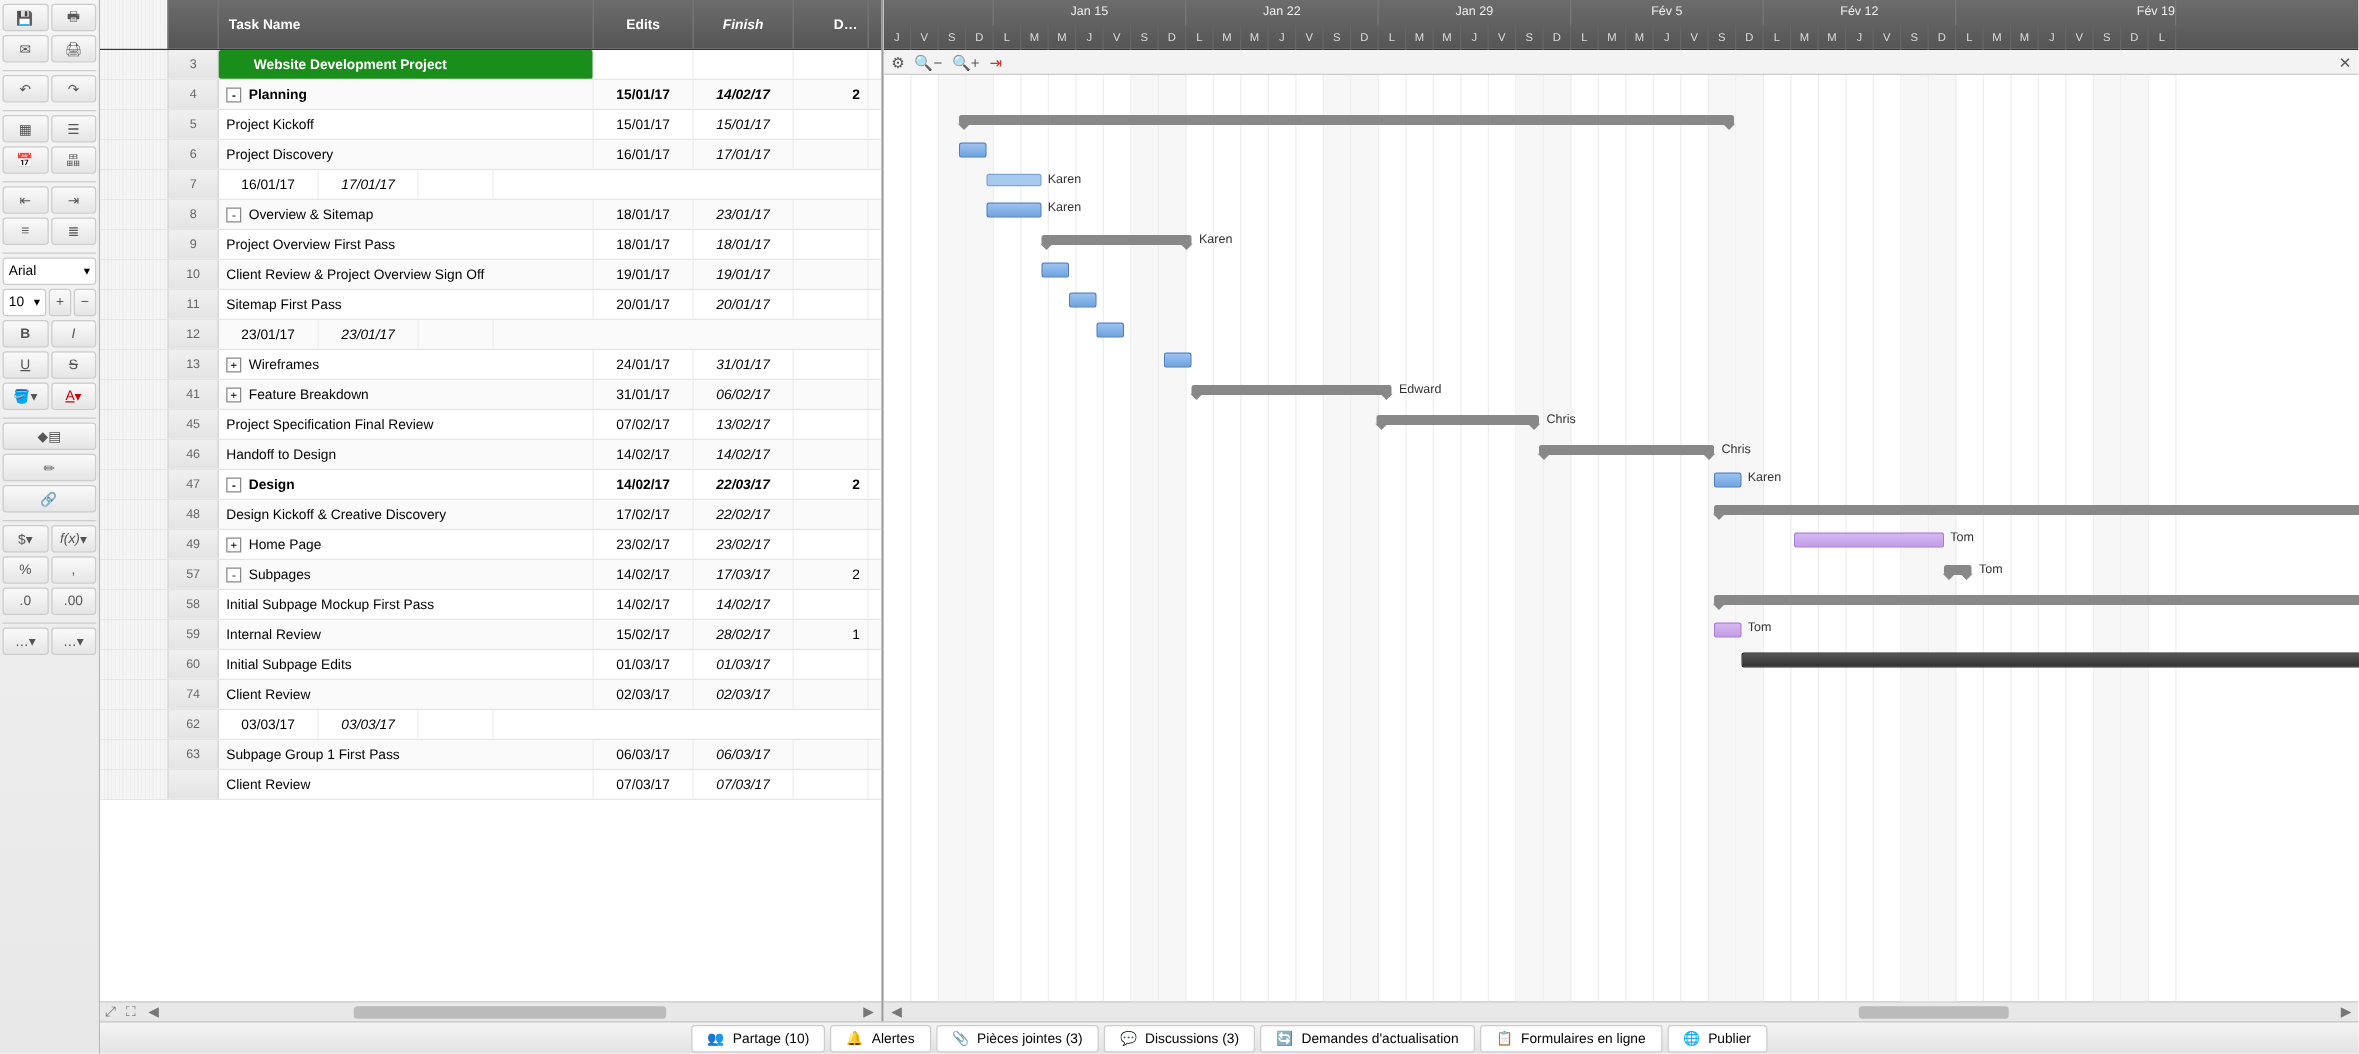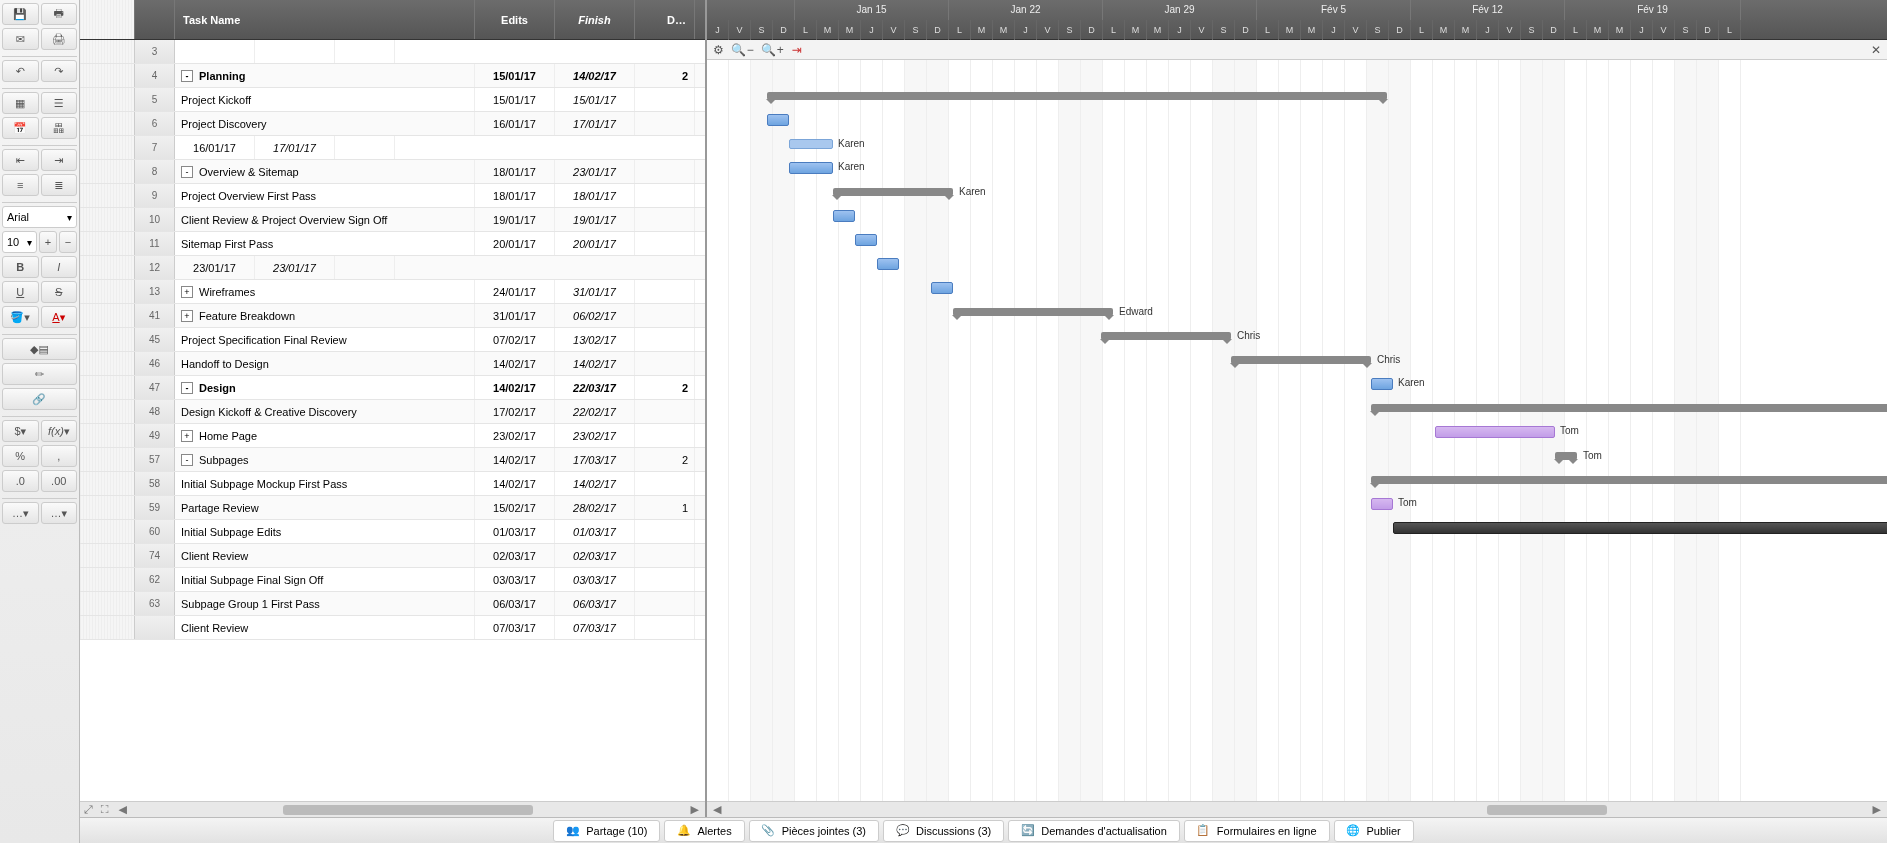--- a/index.html
+++ b/index.html
@@ -181,20 +181,23 @@
           <div class="col" style="width:40px"></div>
           <div class="col col-task">Task Name</div>
           <div class="col col-start">Edits</div>
           <div class="col col-finish">Finish</div>
           <div class="col col-dur">D…</div>
         </div>
         <div class="grid-body" id="grid-body">
             <div class="row green-row">
               <div class="handle-col"></div>
               <div class="rownum">3</div>
+              <div class="cell col-task indent0">
+                <span>Website Development Project</span>
+              </div>
               <div class="cell col-start"></div>
               <div class="cell col-finish"></div>
               <div class="cell col-dur"></div>
             </div>
             <div class="row">
               <div class="handle-col"></div>
               <div class="rownum">4</div>
               <div class="cell col-task indent0 bold">
                 <span class="toggle">-</span>
                 <span>Planning</span>
@@ -370,21 +373,21 @@
                 <span>Initial Subpage Mockup First Pass</span>
               </div>
               <div class="cell col-start">14/02/17</div>
               <div class="cell col-finish">14/02/17</div>
               <div class="cell col-dur"></div>
             </div>
             <div class="row">
               <div class="handle-col"></div>
               <div class="rownum">59</div>
               <div class="cell col-task indent3">
-                <span>Partage Review</span>
+                <span>Internal Review</span>
               </div>
               <div class="cell col-start">15/02/17</div>
               <div class="cell col-finish">28/02/17</div>
               <div class="cell col-dur">1</div>
             </div>
             <div class="row">
               <div class="handle-col"></div>
               <div class="rownum">60</div>
               <div class="cell col-task indent3">
                 <span>Initial Subpage Edits</span>
@@ -399,23 +402,20 @@
               <div class="cell col-task indent3">
                 <span>Client Review</span>
               </div>
               <div class="cell col-start">02/03/17</div>
               <div class="cell col-finish">02/03/17</div>
               <div class="cell col-dur"></div>
             </div>
             <div class="row">
               <div class="handle-col"></div>
               <div class="rownum">62</div>
-              <div class="cell col-task indent3">
-                <span>Initial Subpage Final Sign Off</span>
-              </div>
               <div class="cell col-start">03/03/17</div>
               <div class="cell col-finish">03/03/17</div>
               <div class="cell col-dur"></div>
             </div>
             <div class="row">
               <div class="handle-col"></div>
               <div class="rownum">63</div>
               <div class="cell col-task indent3">
                 <span>Subpage Group 1 First Pass</span>
               </div>
@@ -445,21 +445,21 @@
 
       <div class="gantt-pane">
         <div class="gantt-header" id="gantt-header">
             <div class="gantt-weeks">
               <div class="gantt-week" style="width: 88px;"></div>
               <div class="gantt-week" style="width: 154px;">Jan 15</div>
               <div class="gantt-week" style="width: 154px;">Jan 22</div>
               <div class="gantt-week" style="width: 154px;">Jan 29</div>
               <div class="gantt-week" style="width: 154px;">Fév 5</div>
               <div class="gantt-week" style="width: 154px;">Fév 12</div>
-              <div class="gantt-week" style="width: 176px;">Fév 19</div>
+              <div class="gantt-week" style="width: 176px; text-align: right;">Fév 19</div>
             </div>
             <div class="gantt-days">
               <div class="gantt-day" style="width: 22px;">J</div>
               <div class="gantt-day" style="width: 22px;">V</div>
               <div class="gantt-day" style="width: 22px;">S</div>
               <div class="gantt-day" style="width: 22px;">D</div>
               <div class="gantt-day" style="width: 22px;">L</div>
               <div class="gantt-day" style="width: 22px;">M</div>
               <div class="gantt-day" style="width: 22px;">M</div>
               <div class="gantt-day" style="width: 22px;">J</div>

